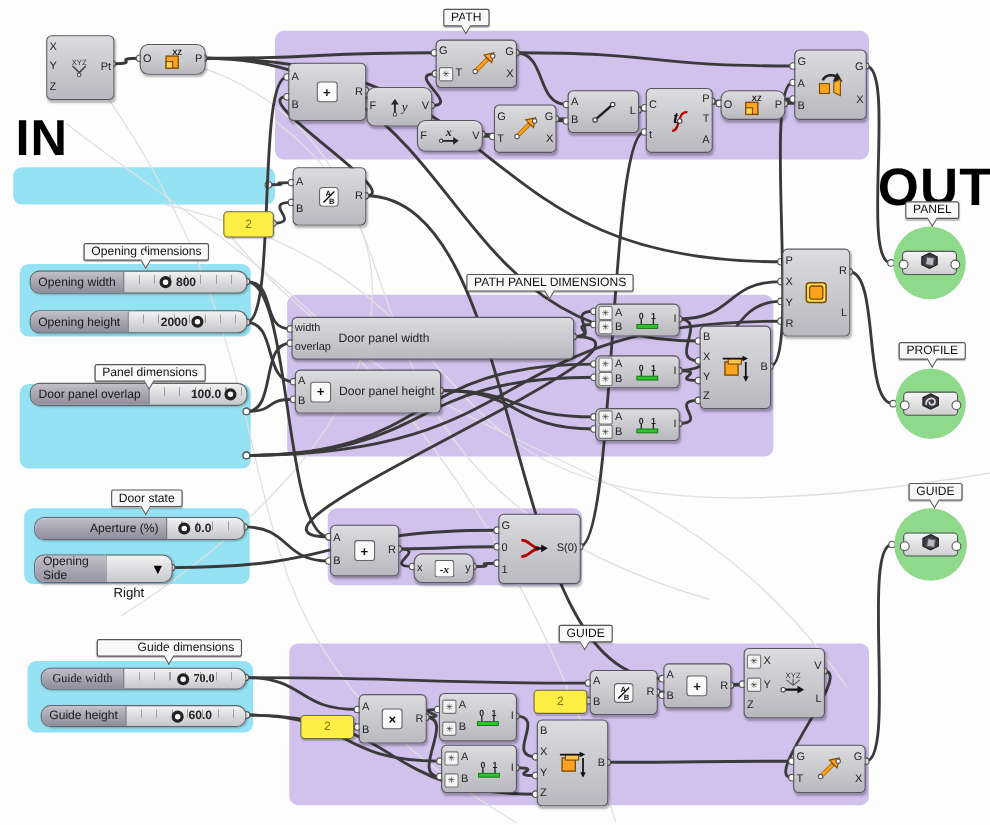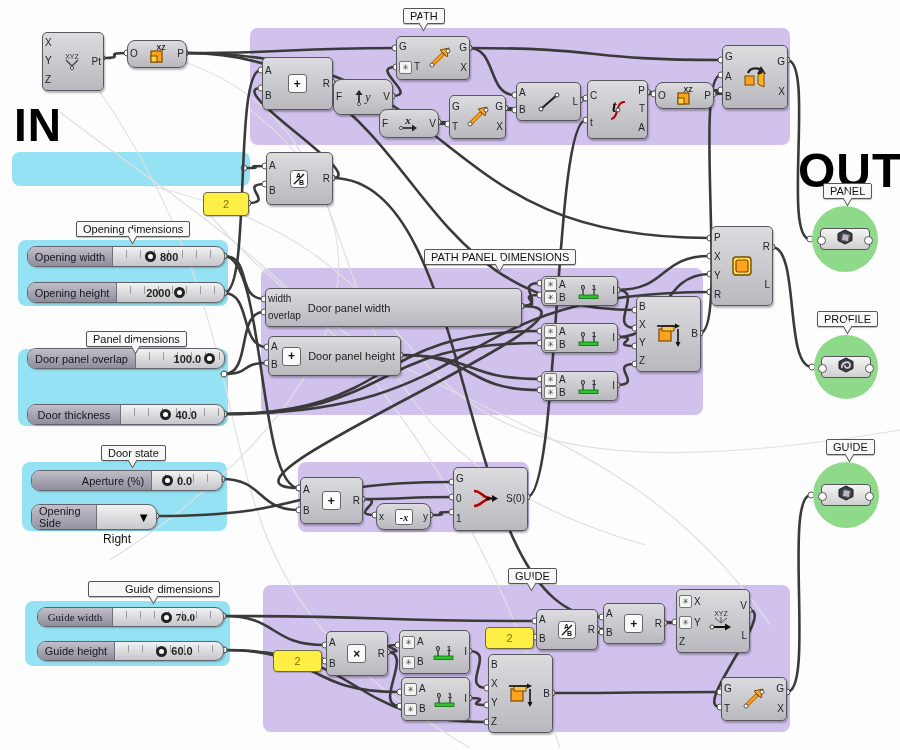--- a/index.html
+++ b/index.html
@@ -998,27 +998,20 @@
           <span class="sval" style="right: 53.4px;">2000</span>
         </div>
       </div>
       <div class="slider" style="left: 27px; top: 348px; width: 196px; height: 19px;">
         <div class="slabel" style="width: 97px;">Door panel overlap</div>
         <div class="strack">
           <span class="sknob" style="left: 68.05px;"></span>
           <span class="sval" style="right: 22.95px;">100.0</span>
         </div>
       </div>
-      <div class="slider" style="left: 27px; top: 404px; width: 196px; height: 19px;">
-        <div class="slabel" style="width: 82px;">Door thickness</div>
-        <div class="strack">
-          <span class="sknob" style="left: 39.44px;"></span>
-          <span class="sval" style="left: 54.44px;">40.0</span>
-        </div>
-      </div>
       <div class="slider" style="left: 31px; top: 470px; width: 190px; height: 19px;">
         <div class="slabel" style="width: 66px; padding-left: 48px;">Aperture (%)</div>
         <div class="strack">
           <span class="sknob" style="left: 9.92px;"></span>
           <span class="sval" style="left: 24.92px;">0.0</span>
         </div>
       </div>
       <div class="slider" style="left: 37px; top: 607px; width: 185px; height: 18px; font-family: Liberation Serif, serif;">
         <div class="slabel" style="width: 64px;">Guide width</div>
         <div class="strack">

